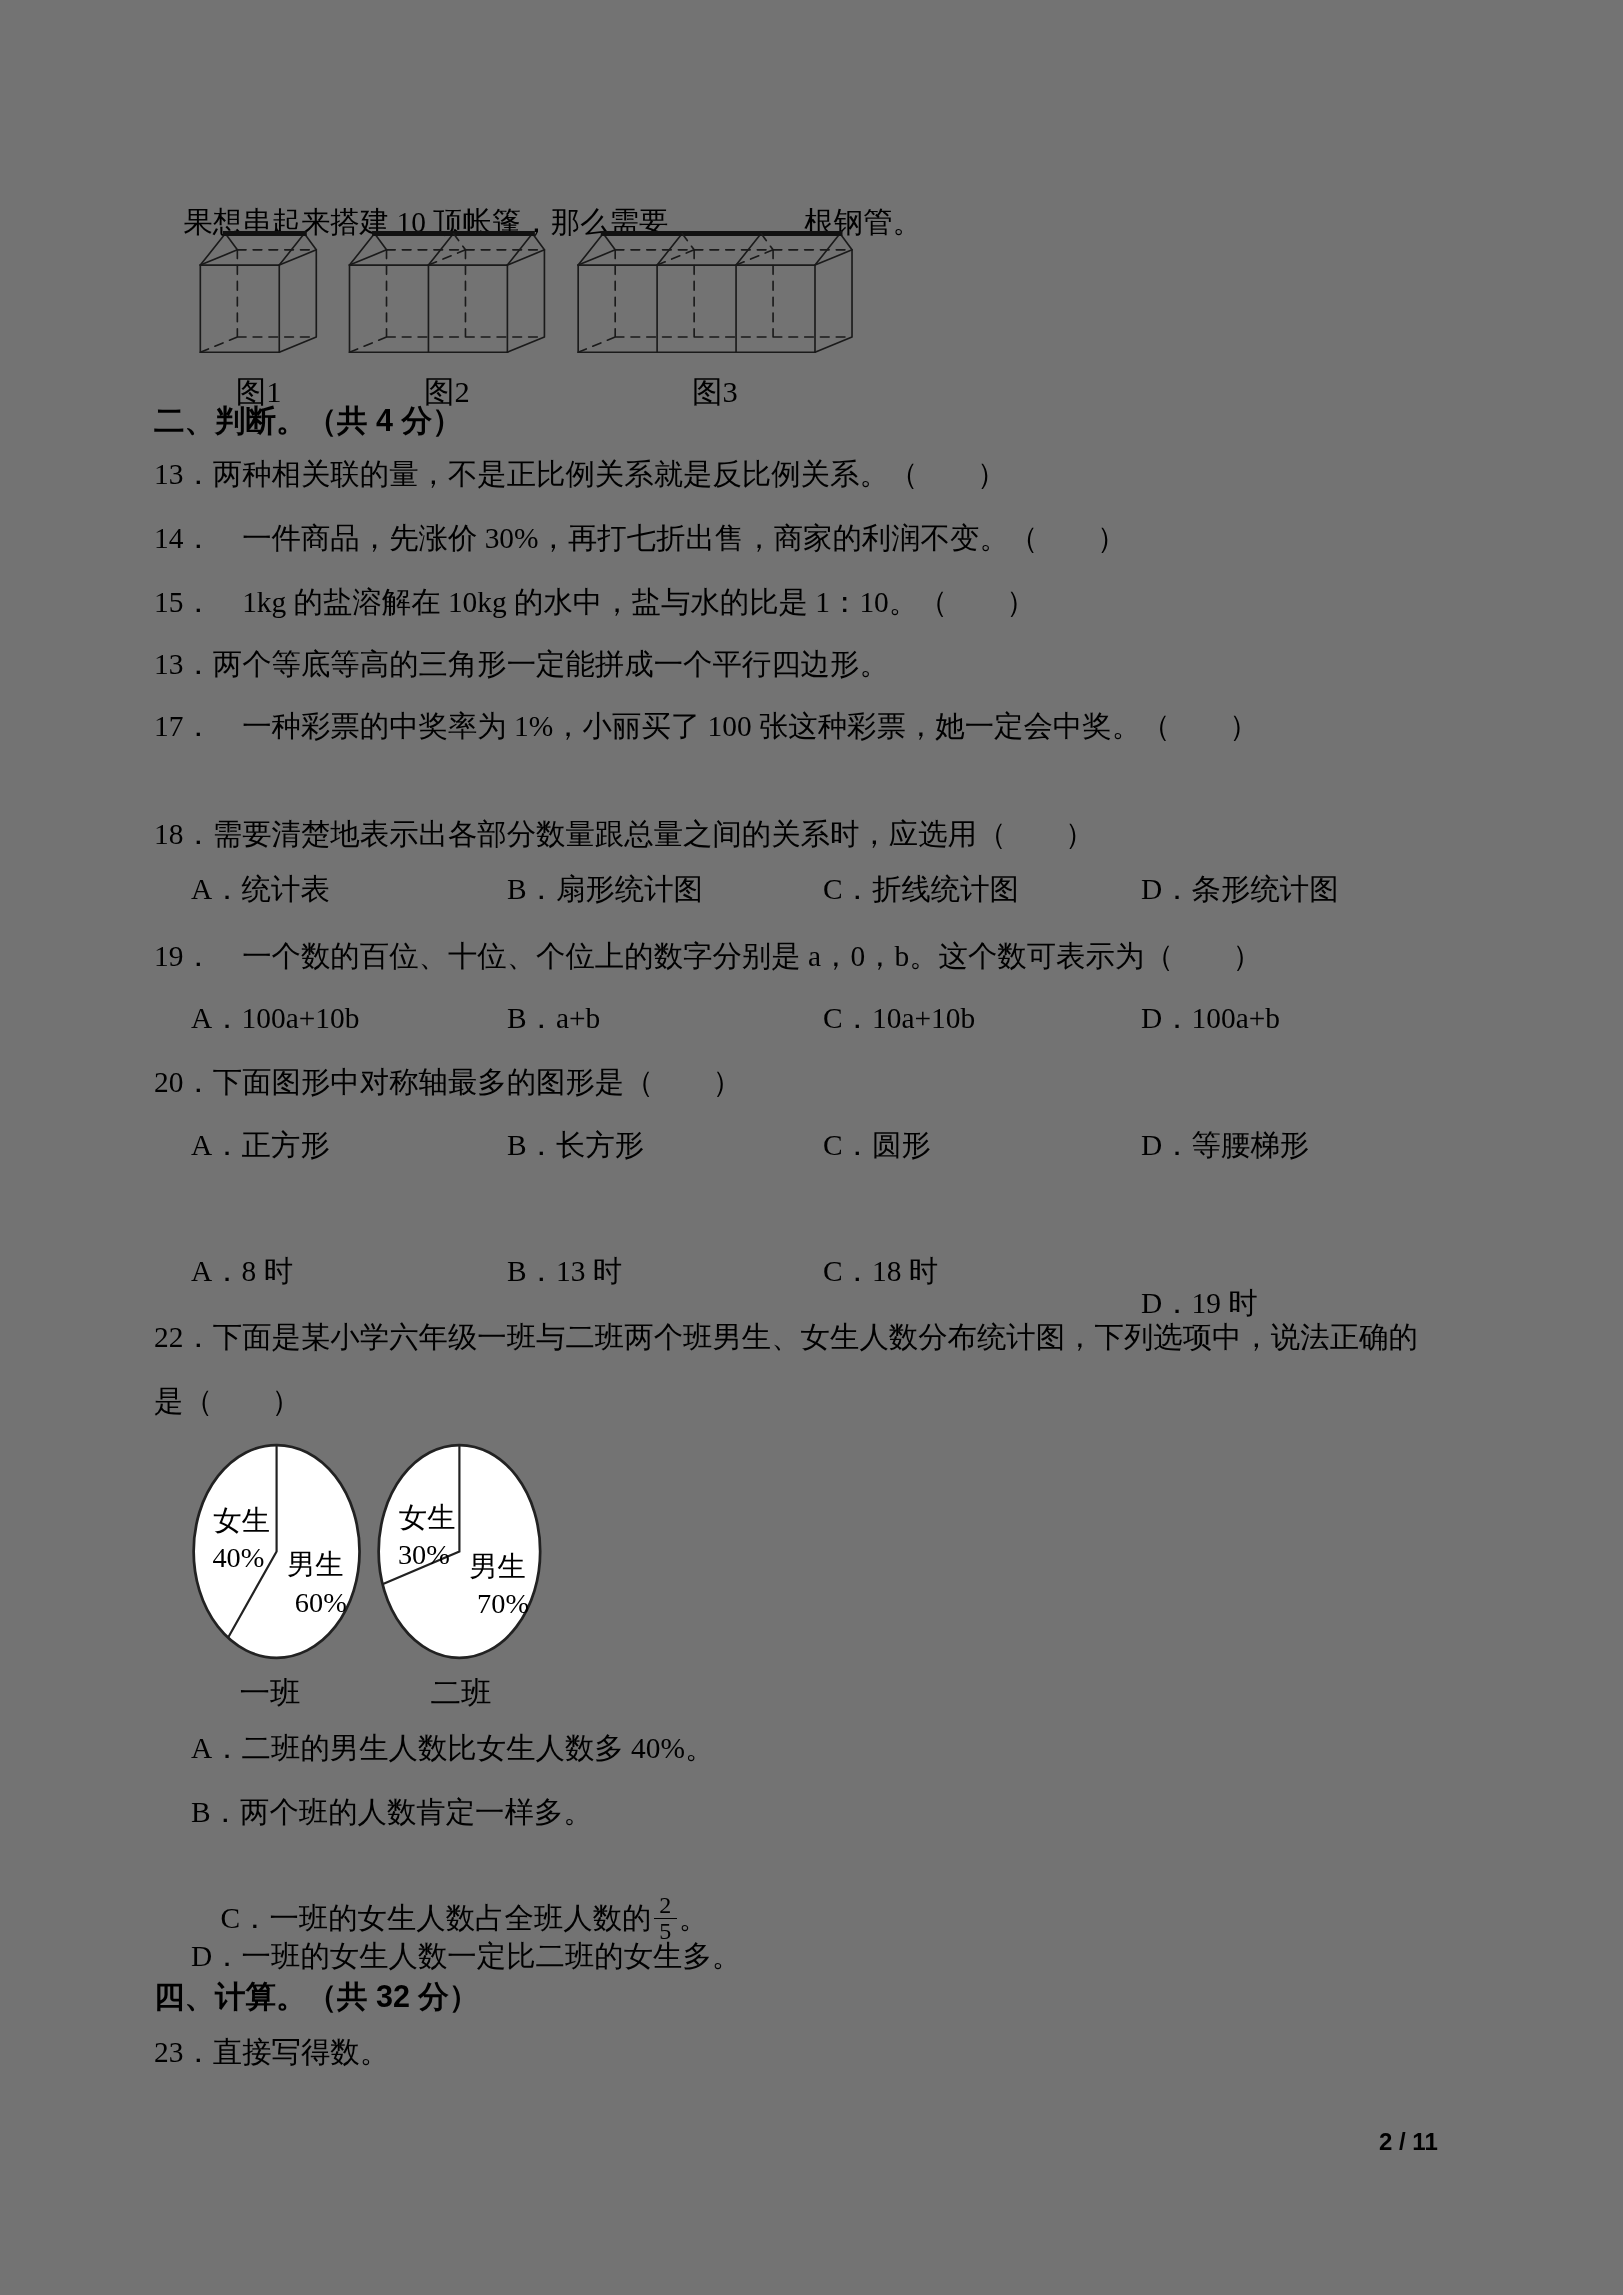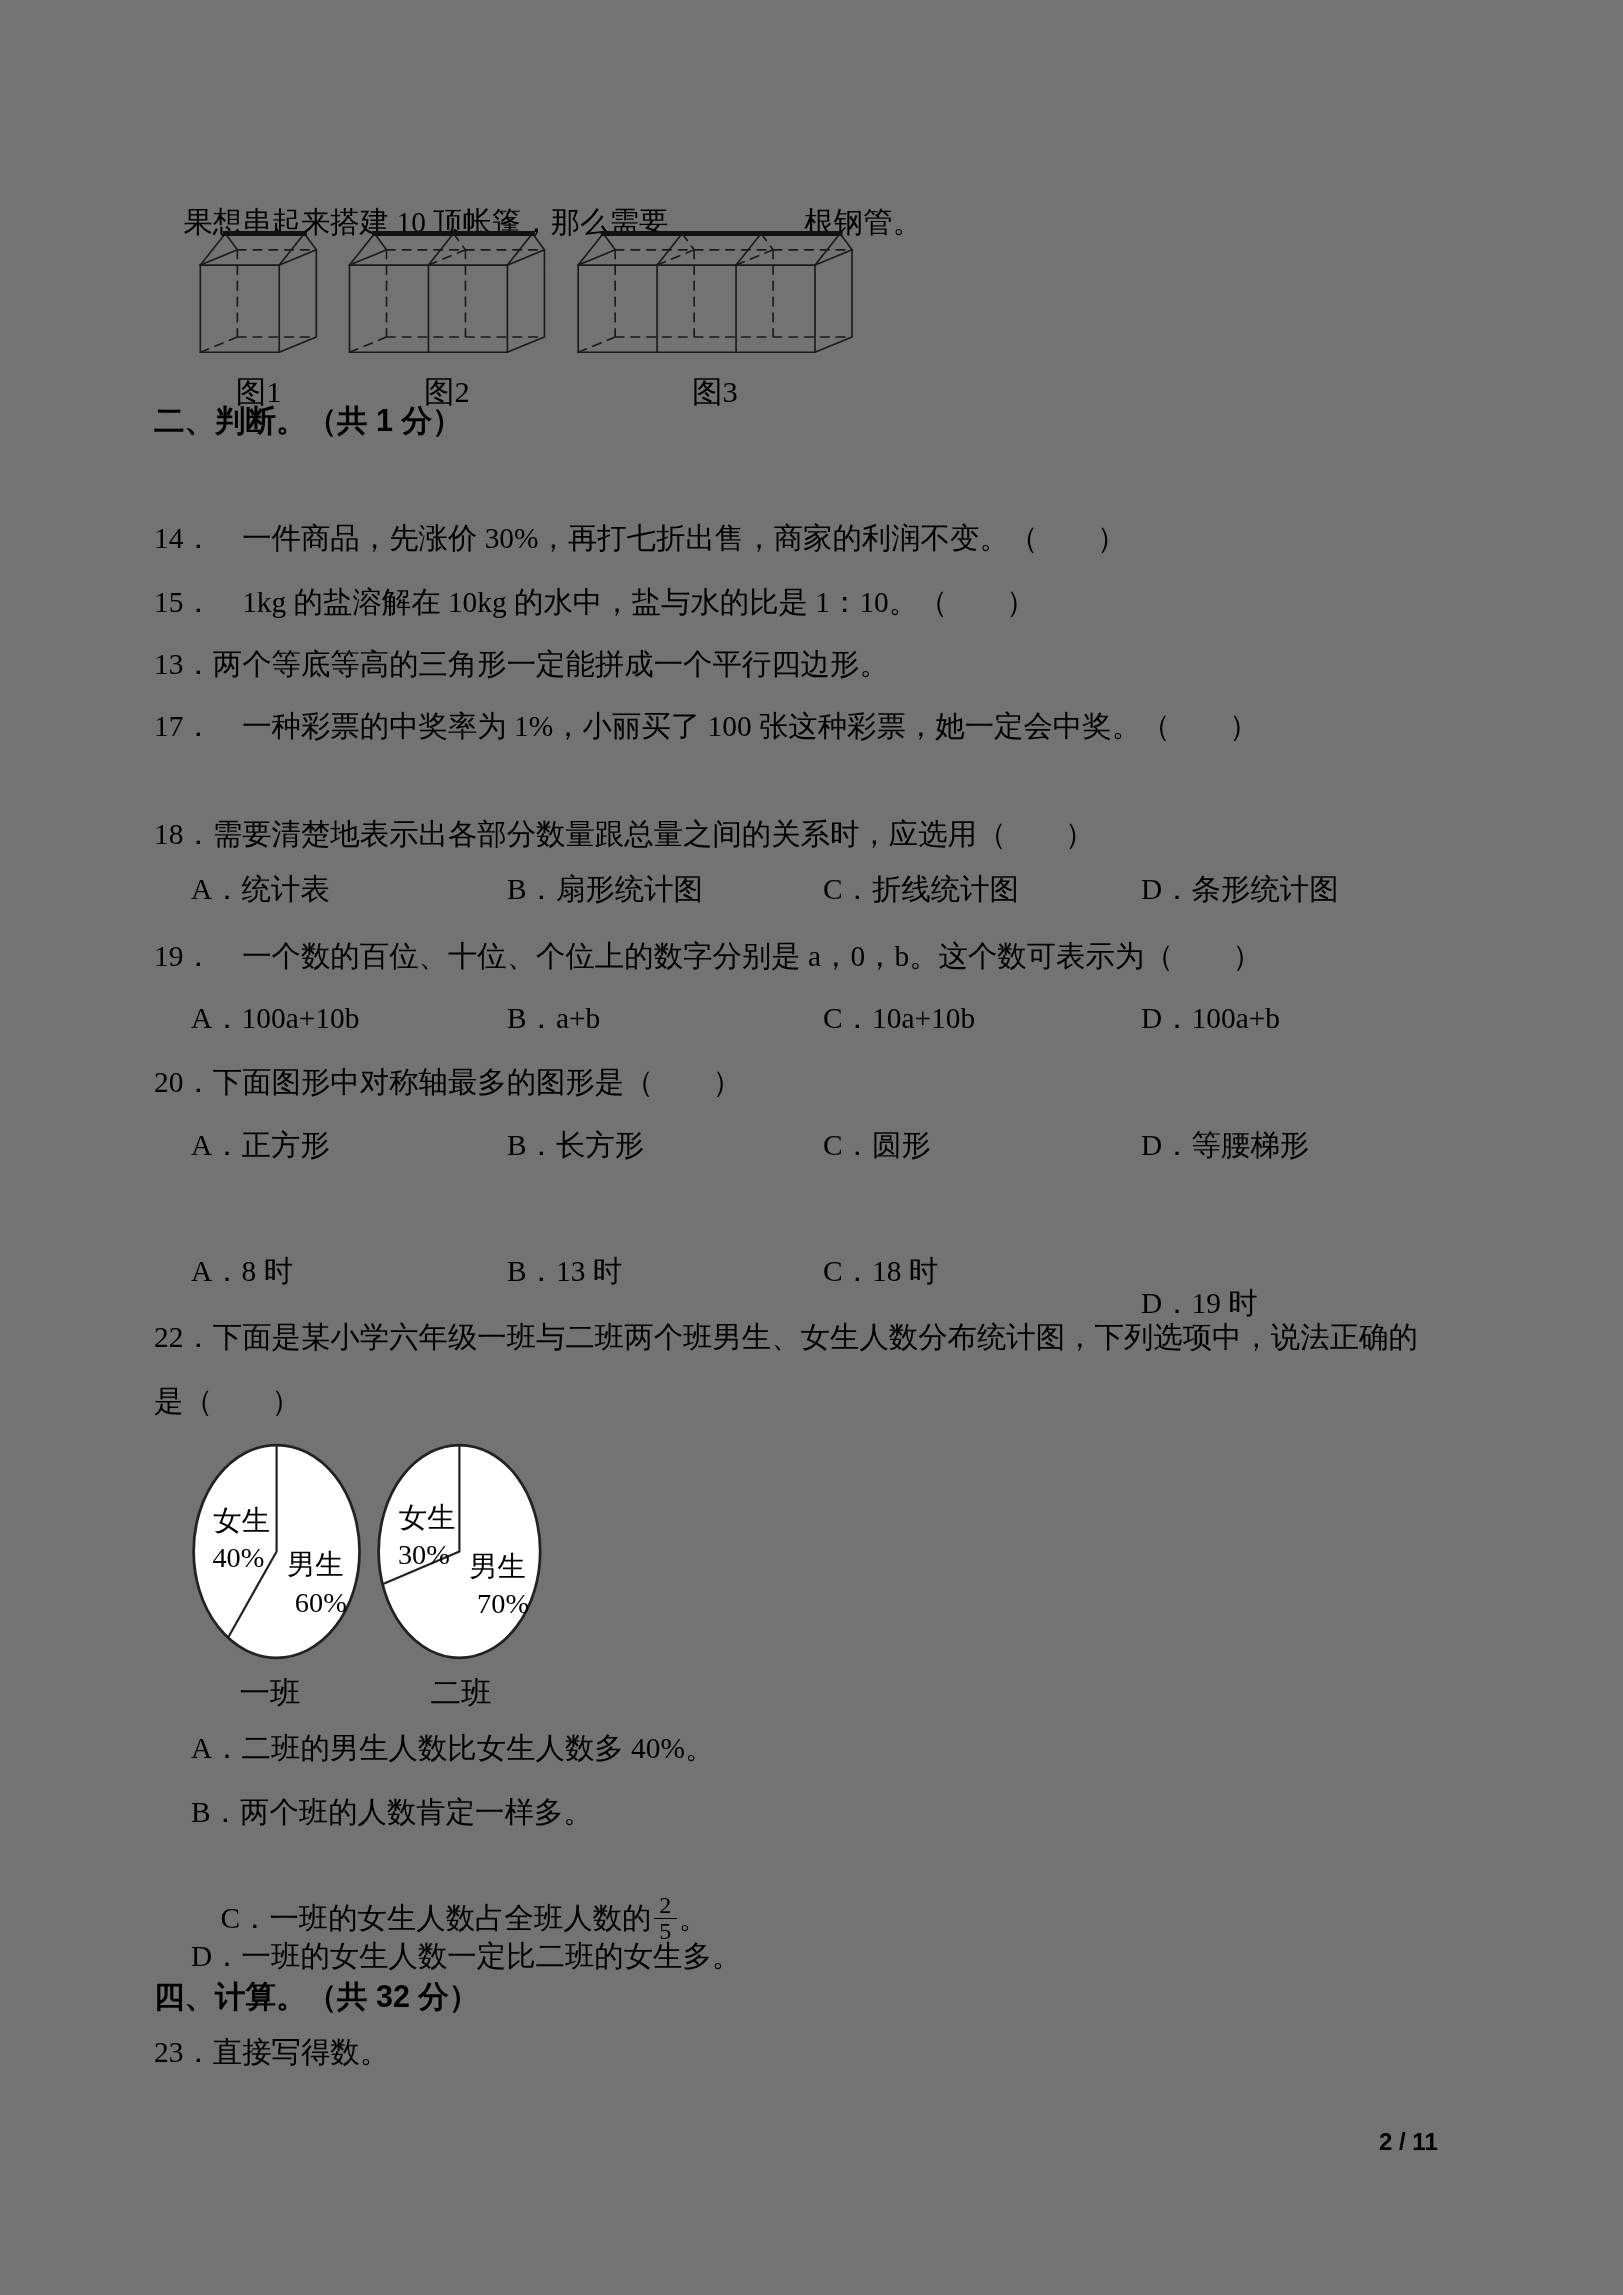--- a/index.html
+++ b/index.html
@@ -65,21 +65,22 @@
       <path class="solid" d="M1060,486 L1106,428 M1205,486 L1251,428 M1350,486 L1396,428 M1495,486 L1541,428"></path>
       <path class="solid" d="M1106,428 L1128,458 M1541,428 L1563,458"></path>
       <path class="solid" d="M1060,486 L1128,458"></path>
       <path class="solid" d="M1495,486 L1563,458 M1495,646 L1563,618 M1563,458 L1563,618"></path>
       <path class="ridge" d="M1106,428 L1541,428"></path>
       <path class="dash" d="M1128,458 L1563,458 M1128,618 L1563,618 M1128,458 L1128,618 M1273,458 L1273,618 M1418,458 L1418,618 M1060,646 L1128,618 M1205,486 L1273,458 M1350,486 L1418,458 M1251,428 L1273,458 M1396,428 L1418,458"></path>
       <text class="fig-label" x="1311" y="738" text-anchor="middle">图3</text>
     </g>
   </svg>
 
-  <div class="hd" style="top:403px;left:154px;">二、判断。（共 1 分）</div>
+  <div class="hd" style="top:403px;left:154px;">二、判断。（共 4 分）</div>
+  <div class="t" style="top:457px;left:154px;">13．两种相关联的量，不是正比例关系就是反比例关系。（　　）</div>
   <div class="t" style="top:521px;left:154px;">14．　一件商品，先涨价 30%，再打七折出售，商家的利润不变。（　　）</div>
   <div class="t" style="top:585px;left:154px;">15．　1kg 的盐溶解在 10kg 的水中，盐与水的比是 1：10。（　　）</div>
   <div class="t" style="top:647px;left:154px;">13．两个等底等高的三角形一定能拼成一个平行四边形。</div>
   <div class="t" style="top:709px;left:154px;">17．　一种彩票的中奖率为 1%，小丽买了 100 张这种彩票，她一定会中奖。（　　）</div>
 
 
   <div class="t" style="top:817px;left:154px;">18．需要清楚地表示出各部分数量跟总量之间的关系时，应选用（　　）</div>
   <span class="opt" style="top:872px;left:191px;">A．统计表</span>
   <span class="opt" style="top:872px;left:507px;">B．扇形统计图</span>
   <span class="opt" style="top:872px;left:823px;">C．折线统计图</span>

